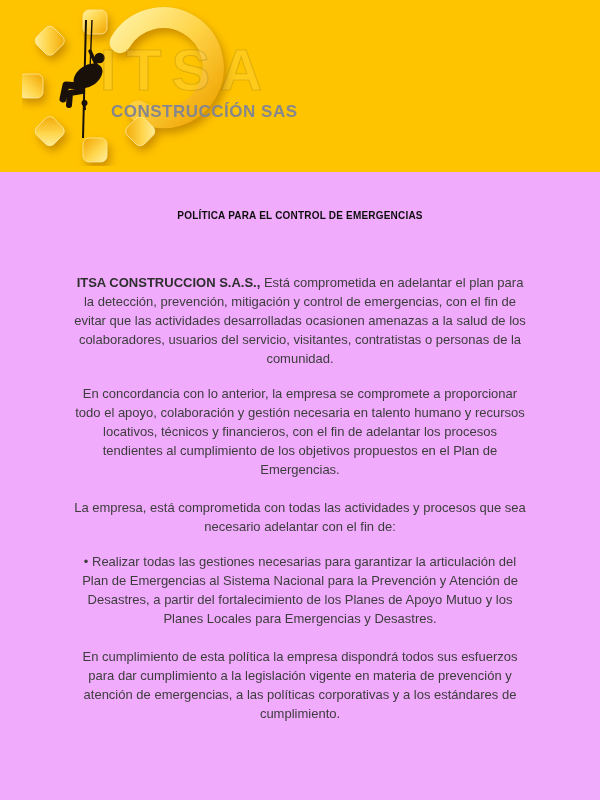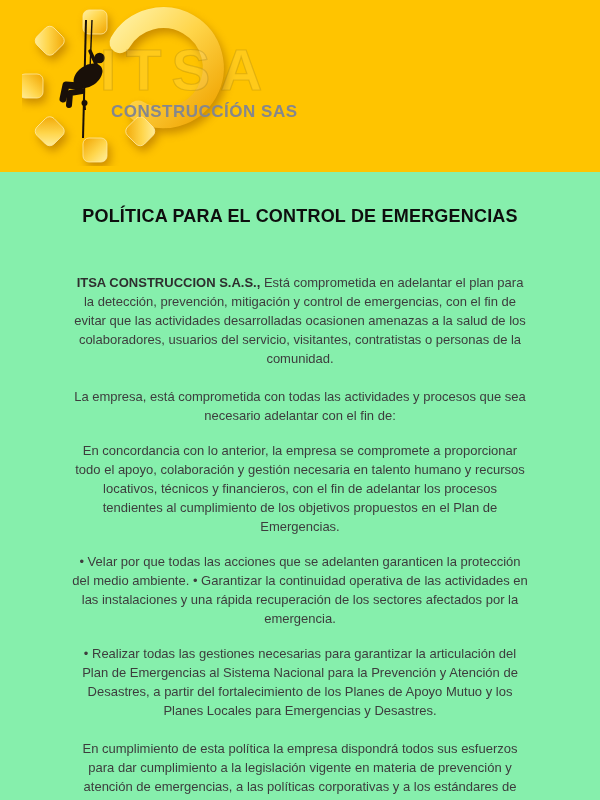--- a/index.html
+++ b/index.html
@@ -3,36 +3,36 @@
 <meta charset="utf-8">
 <style>
   html,body{margin:0;padding:0;}
   body{
     width:600px;height:800px;
     background:#ffffff;
     font-family:"Liberation Sans","DejaVu Sans",sans-serif;
   }
   .page{
     position:relative;width:600px;height:800px;
-    background:#86efac;overflow:hidden;
+    background:#f0abfc;overflow:hidden;
   }
   
   .banner{
     position:relative;width:600px;height:172px;
     overflow:hidden;
   }
   .logo-svg{position:absolute;left:22px;top:6px;}
   
   .content{
     padding:0 56px;
     text-align:center;
   }
   .doc-title{
     margin-top:34px;
-    font-size:18px;
+    font-size:10px;
     font-weight:bold;
     letter-spacing:.2px;
     color:#0e0e0e;
     line-height:20px;
   }
   .doc-body{
     margin-top:47px;
     font-size:13px;
     line-height:19px;
     color:#3d3d3d;
@@ -84,21 +84,20 @@
 
       <text x="89" y="111" font-family="Liberation Sans, DejaVu Sans, sans-serif" font-size="17" font-weight="bold" letter-spacing="0.5" fill="#85878D">CONSTRUCCÍÓN SAS</text>
     </svg>
   </div>
 
   <div class="content">
     <div class="doc-title">POLÍTICA PARA EL CONTROL DE EMERGENCIAS</div>
 
     <div class="doc-body" id="doc-body">
         <div class="para"><strong>ITSA CONSTRUCCION S.A.S.,</strong> Está comprometida en adelantar el plan para la detección, prevención, mitigación y control de emergencias, con el fin de evitar que las actividades desarrolladas ocasionen amenazas a la salud de los colaboradores, usuarios del servicio, visitantes, contratistas o personas de la comunidad.</div>
+        <div class="para">En concordancia con lo anterior, la empresa se compromete a proporcionar todo el apoyo, colaboración y gestión necesaria en talento humano y recursos locativos, técnicos y financieros, con el fin de adelantar los procesos tendientes al cumplimiento de los objetivos propuestos en el Plan de Emergencias.</div>
         <div class="para gap">La empresa, está comprometida con todas las actividades y procesos que sea necesario adelantar con el fin de:</div>
-        <div class="para">En concordancia con lo anterior, la empresa se compromete a proporcionar todo el apoyo, colaboración y gestión necesaria en talento humano y recursos locativos, técnicos y financieros, con el fin de adelantar los procesos tendientes al cumplimiento de los objetivos propuestos en el Plan de Emergencias.</div>
-        <div class="para">• Velar por que todas las acciones que se adelanten garanticen la protección del medio ambiente. • Garantizar la continuidad operativa de las actividades en las instalaciones y una rápida recuperación de los sectores afectados por la emergencia.</div>
         <div class="para">• Realizar todas las gestiones necesarias para garantizar la articulación del Plan de Emergencias al Sistema Nacional para la Prevención y Atención de Desastres, a partir del fortalecimiento de los Planes de Apoyo Mutuo y los Planes Locales para Emergencias y Desastres.</div>
         <div class="para gap">En cumplimiento de esta política la empresa dispondrá todos sus esfuerzos para dar cumplimiento a la legislación vigente en materia de prevención y atención de emergencias, a las políticas corporativas y a los estándares de cumplimiento.</div>
       </div>
   </div>
 
 </div>
 
 </body></html>

